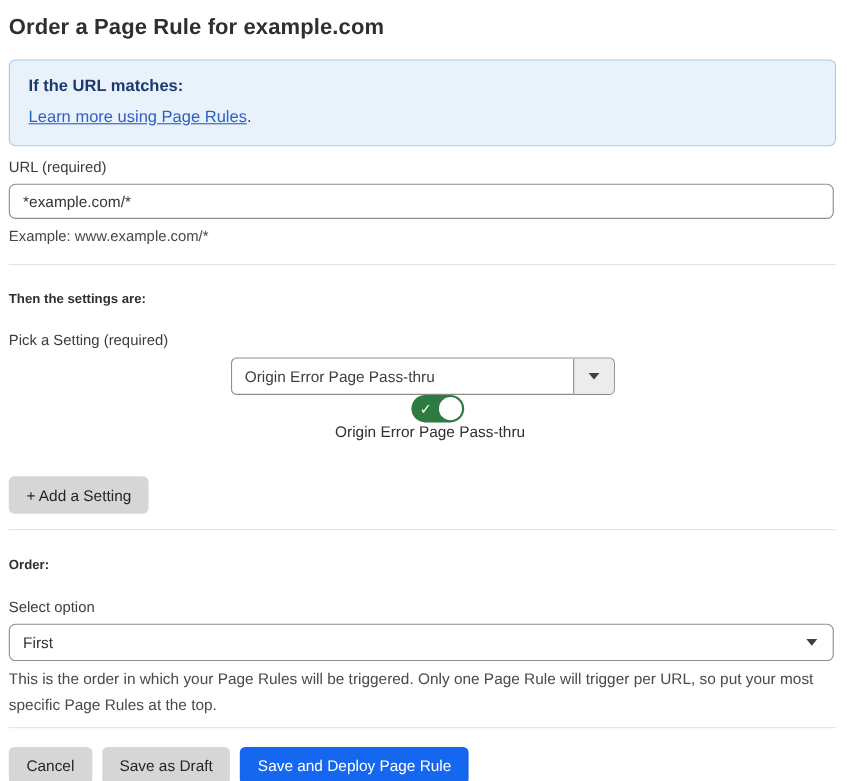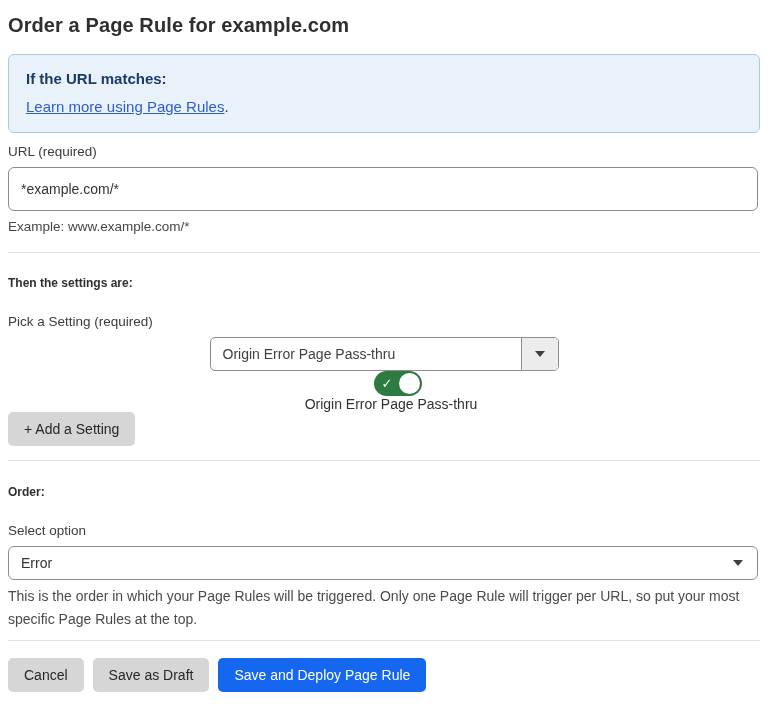--- a/index.html
+++ b/index.html
@@ -46,21 +46,21 @@
   }
 
   
   .field-label {
     font-size: 13.5px;
     color: #3c3c3c;
     margin-bottom: 8px;
   }
   .text-input {
     width: 750px;
-    height: 44px;
+    height: 32px;
     border: 1px solid #8d8d8d;
     border-radius: 6px;
     padding: 0 12px;
     font-size: 14px;
     font-family: "Liberation Sans", sans-serif;
     color: #333333;
     background: #ffffff;
     outline: none;
     display: block;
   }
@@ -163,21 +163,21 @@
     height: 34px;
     padding: 0 16px;
     border: none;
     border-radius: 5px;
     font-size: 14px;
     font-family: "Liberation Sans", sans-serif;
     cursor: pointer;
   }
   .btn-secondary { background: #d6d6d6; color: #262626; }
   .btn-primary  { background: #1667f0; color: #ffffff; }
-  .add-setting-btn { }
+  .add-setting-btn { margin-top: 33px; }
 
   
   .select-control {
     width: 750px;
     height: 34px;
     border: 1px solid #8d8d8d;
     border-radius: 6px;
     background: #ffffff;
     display: flex;
     align-items: center;
@@ -244,21 +244,21 @@
 
   <button class="btn btn-secondary add-setting-btn">+ Add a Setting</button>
 
   <hr class="divider settings-divider">
 
   <div class="section-heading">Order:</div>
 
   <div class="field-label">Select option</div>
 
   <div class="select-control">
-    <span>Error</span>
+    <span>First</span>
     <span class="caret-down"></span>
   </div>
 
   <div class="order-helper">This is the order in which your Page Rules will be triggered. Only one Page Rule will trigger per URL, so put your most specific Page Rules at the top.</div>
 
   <hr class="divider footer-divider">
 
   <div class="footer-actions">
     <button class="btn btn-secondary">Cancel</button>
     <button class="btn btn-secondary">Save as Draft</button>

